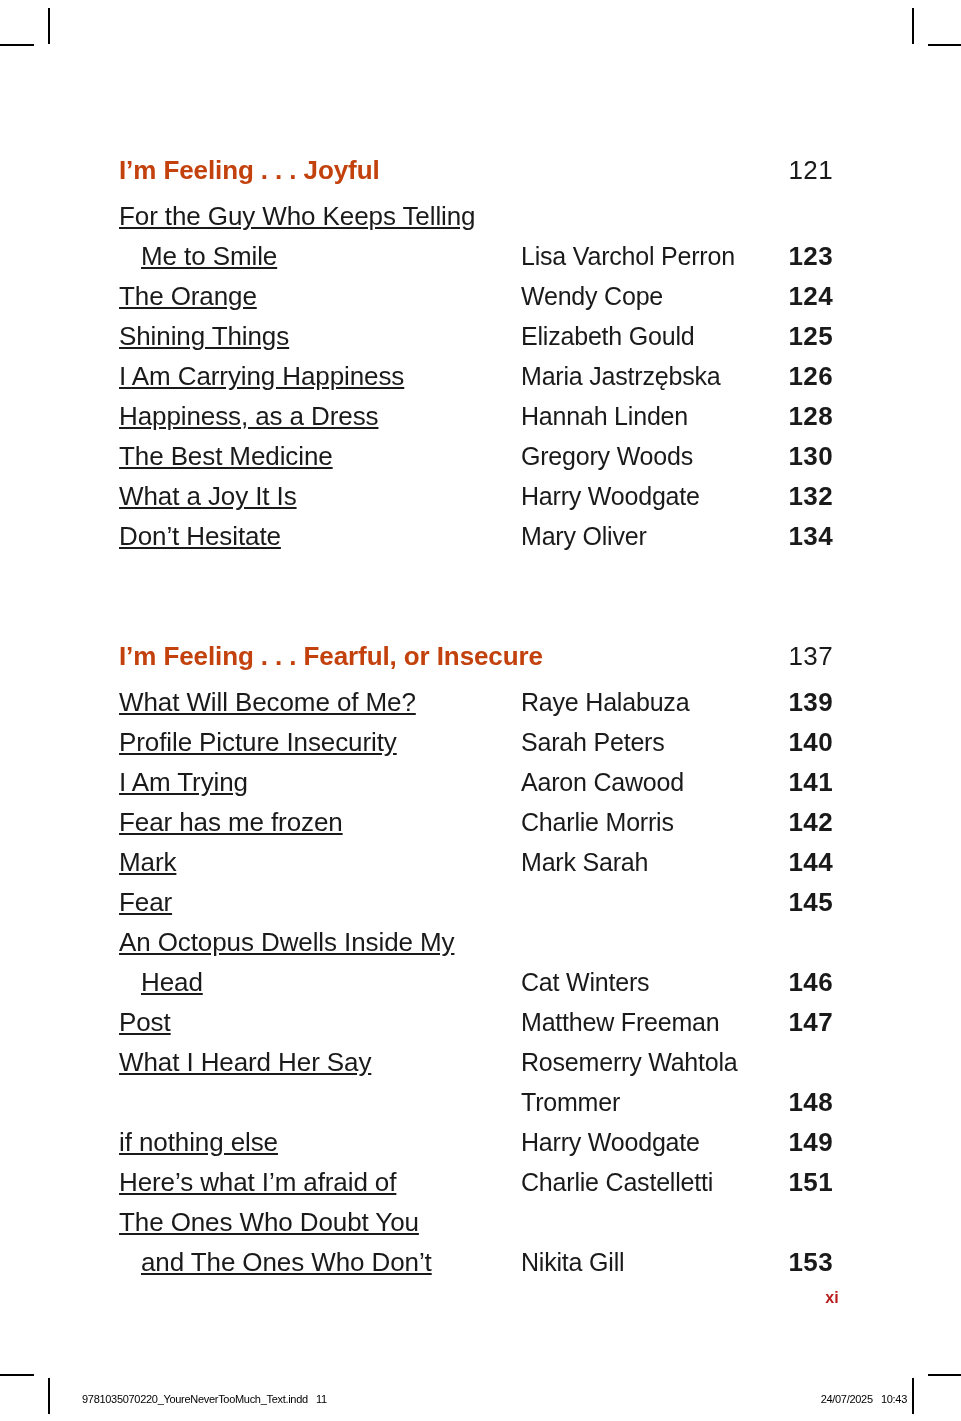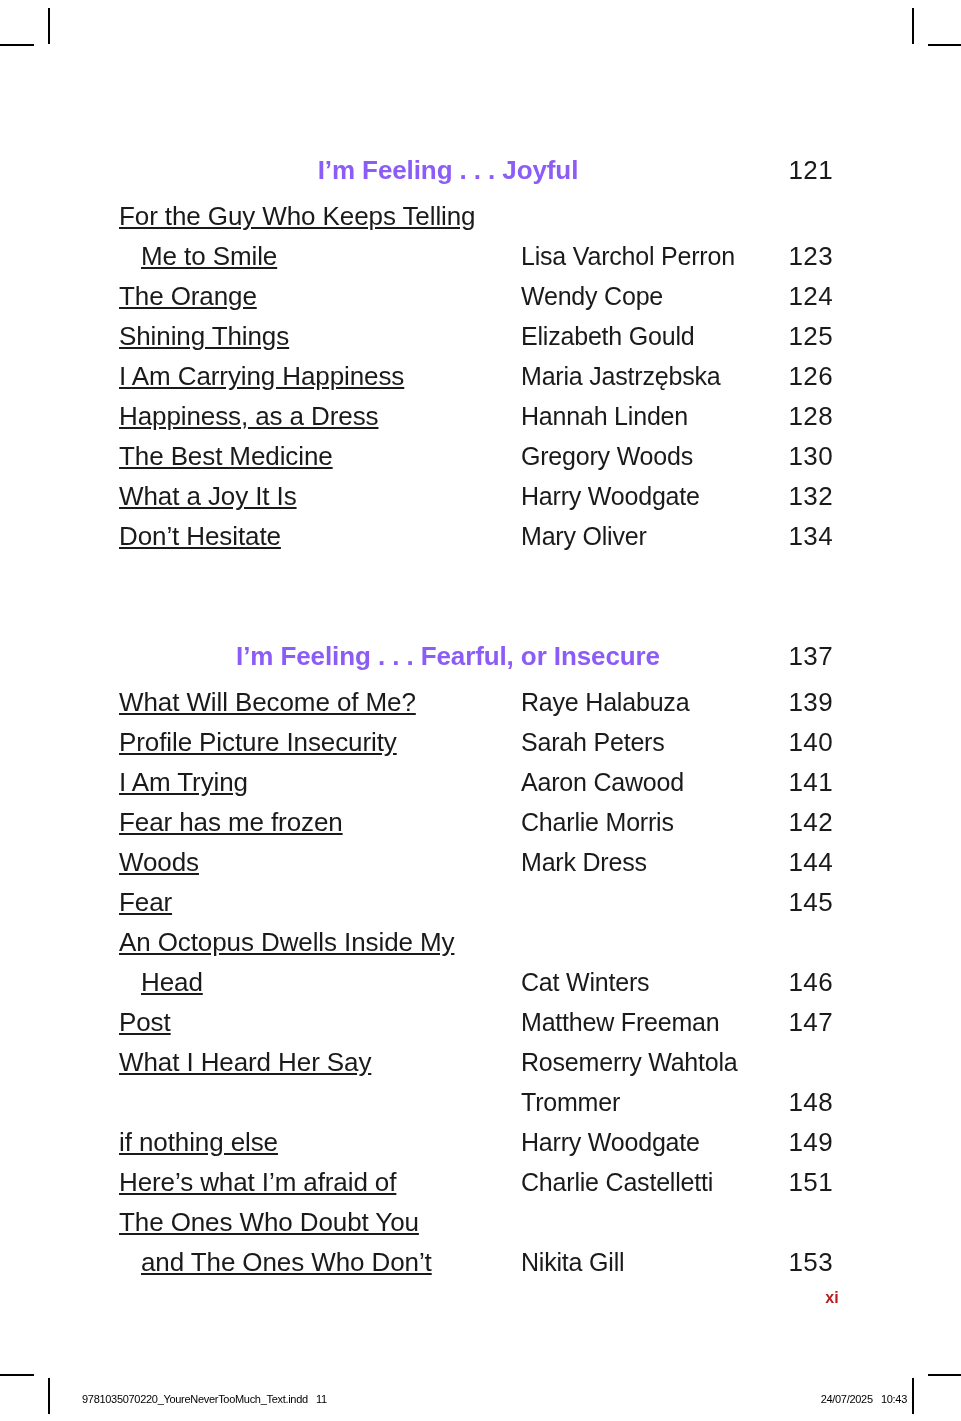--- a/index.html
+++ b/index.html
@@ -74,36 +74,35 @@
     flex: 0 0 256px;
     font-size: 25px;
     font-weight: 300;
     color: #1a1a1a;
     letter-spacing: -0.2px;
   }
   .col-page {
     flex: 1 1 auto;
     text-align: right;
     font-size: 26px;
-    font-weight: 400;
+    font-weight: 700;
     color: #1a1a1a;
     letter-spacing: 0.4px;
     padding-right: 2px;
   }
 
   
   .row.heading { line-height: 44px; margin-bottom: 4px; }
   .row.heading .col-heading {
     width: 658px;
     flex: 0 0 658px;
     font-size: 26px;
     font-weight: 700;
-    color: #8b5cf6;
+    color: #c2410c;
     letter-spacing: -0.1px;
-    text-align: center;
   }
   .row.heading .col-page {
     font-weight: 300;
   }
 
   
   .col-title.indent { text-indent: 22px; }
   .col-title.empty { min-height: 1px; }
 
   
@@ -233,22 +232,22 @@
             <div class="col-title">I Am Trying</div>
             <div class="col-author">Aaron Cawood</div>
             <div class="col-page">141</div>
           </div>
           <div class="row">
             <div class="col-title">Fear has me frozen</div>
             <div class="col-author">Charlie Morris</div>
             <div class="col-page">142</div>
           </div>
           <div class="row">
-            <div class="col-title">Woods</div>
-            <div class="col-author">Mark Dress</div>
+            <div class="col-title">Mark</div>
+            <div class="col-author">Mark Sarah</div>
             <div class="col-page">144</div>
           </div>
           <div class="row">
             <div class="col-title">Fear</div>
             <div class="col-page">145</div>
           </div>
           <div class="row">
             <div class="col-title">An Octopus Dwells Inside My</div>
             <div class="col-author"></div>
             <div class="col-page"></div>

